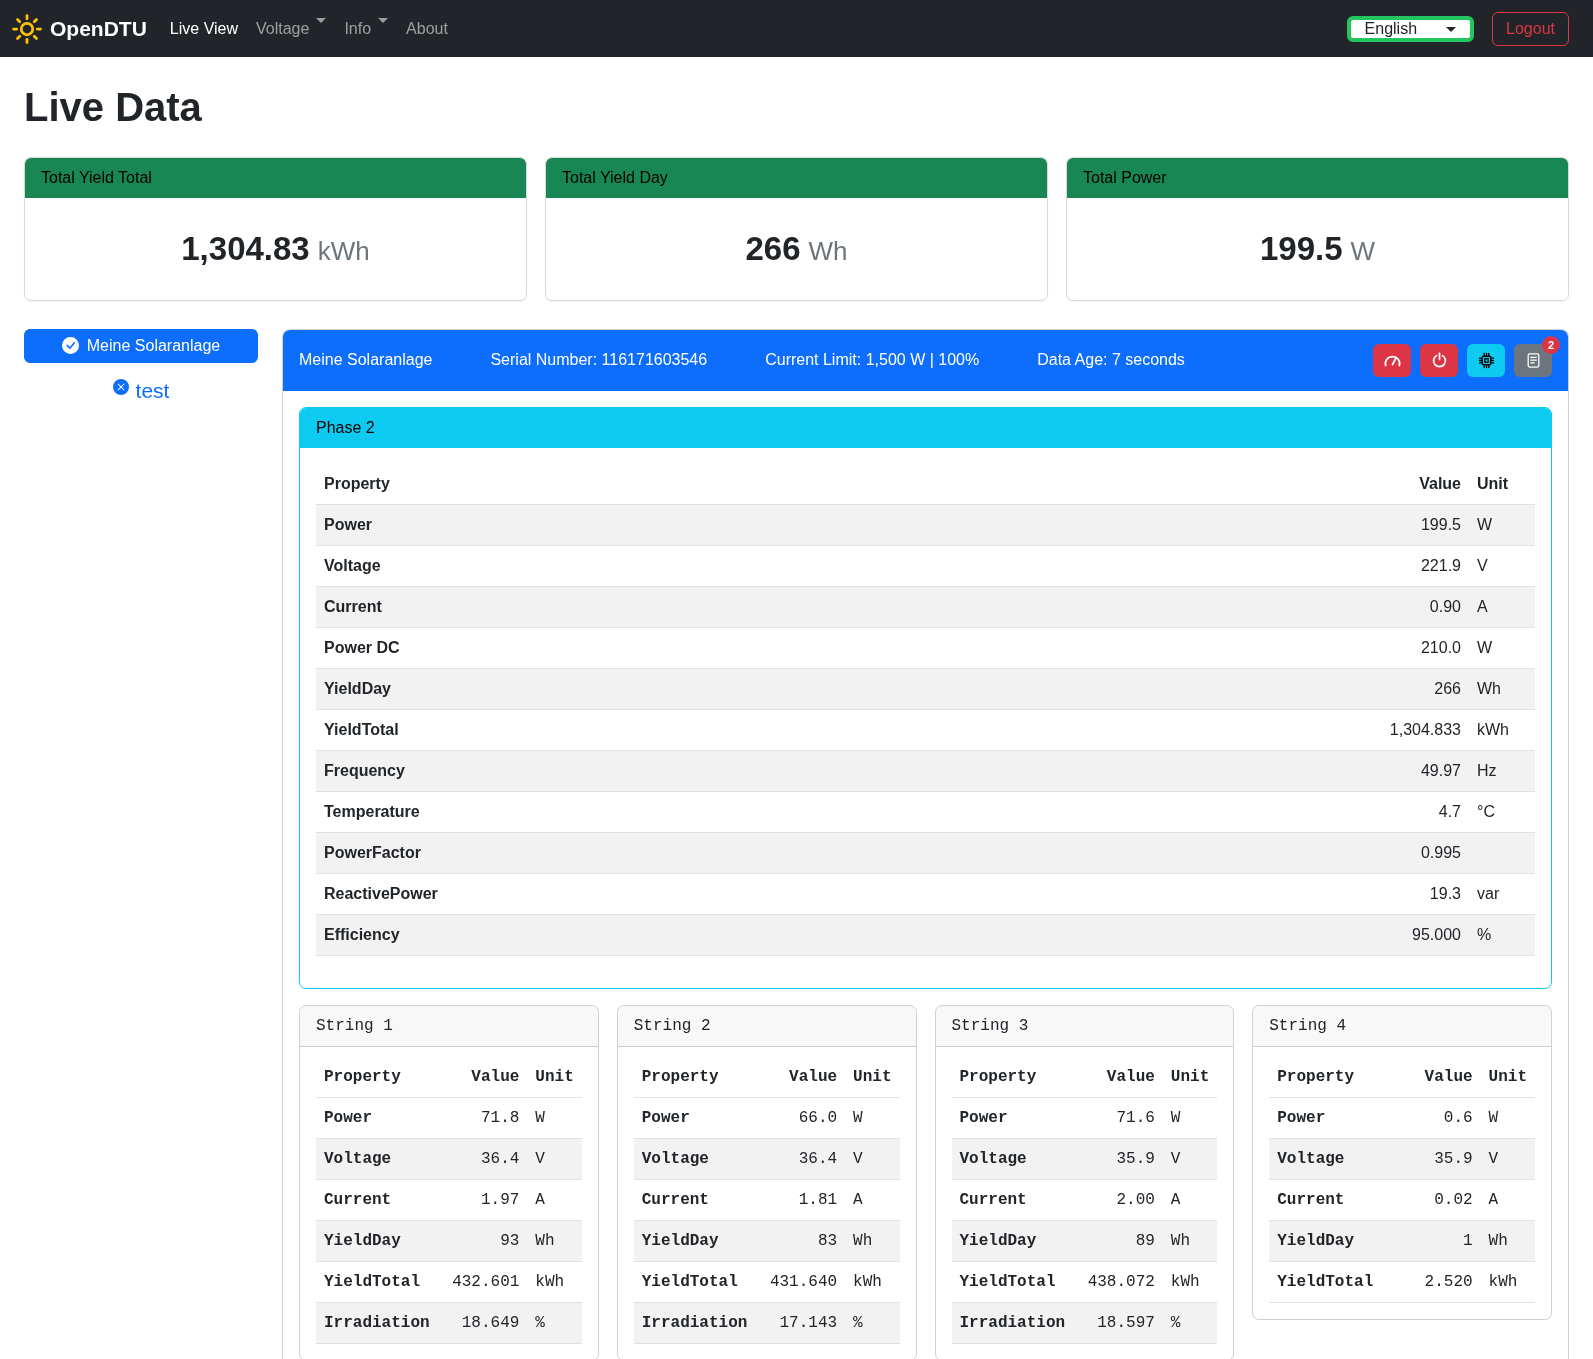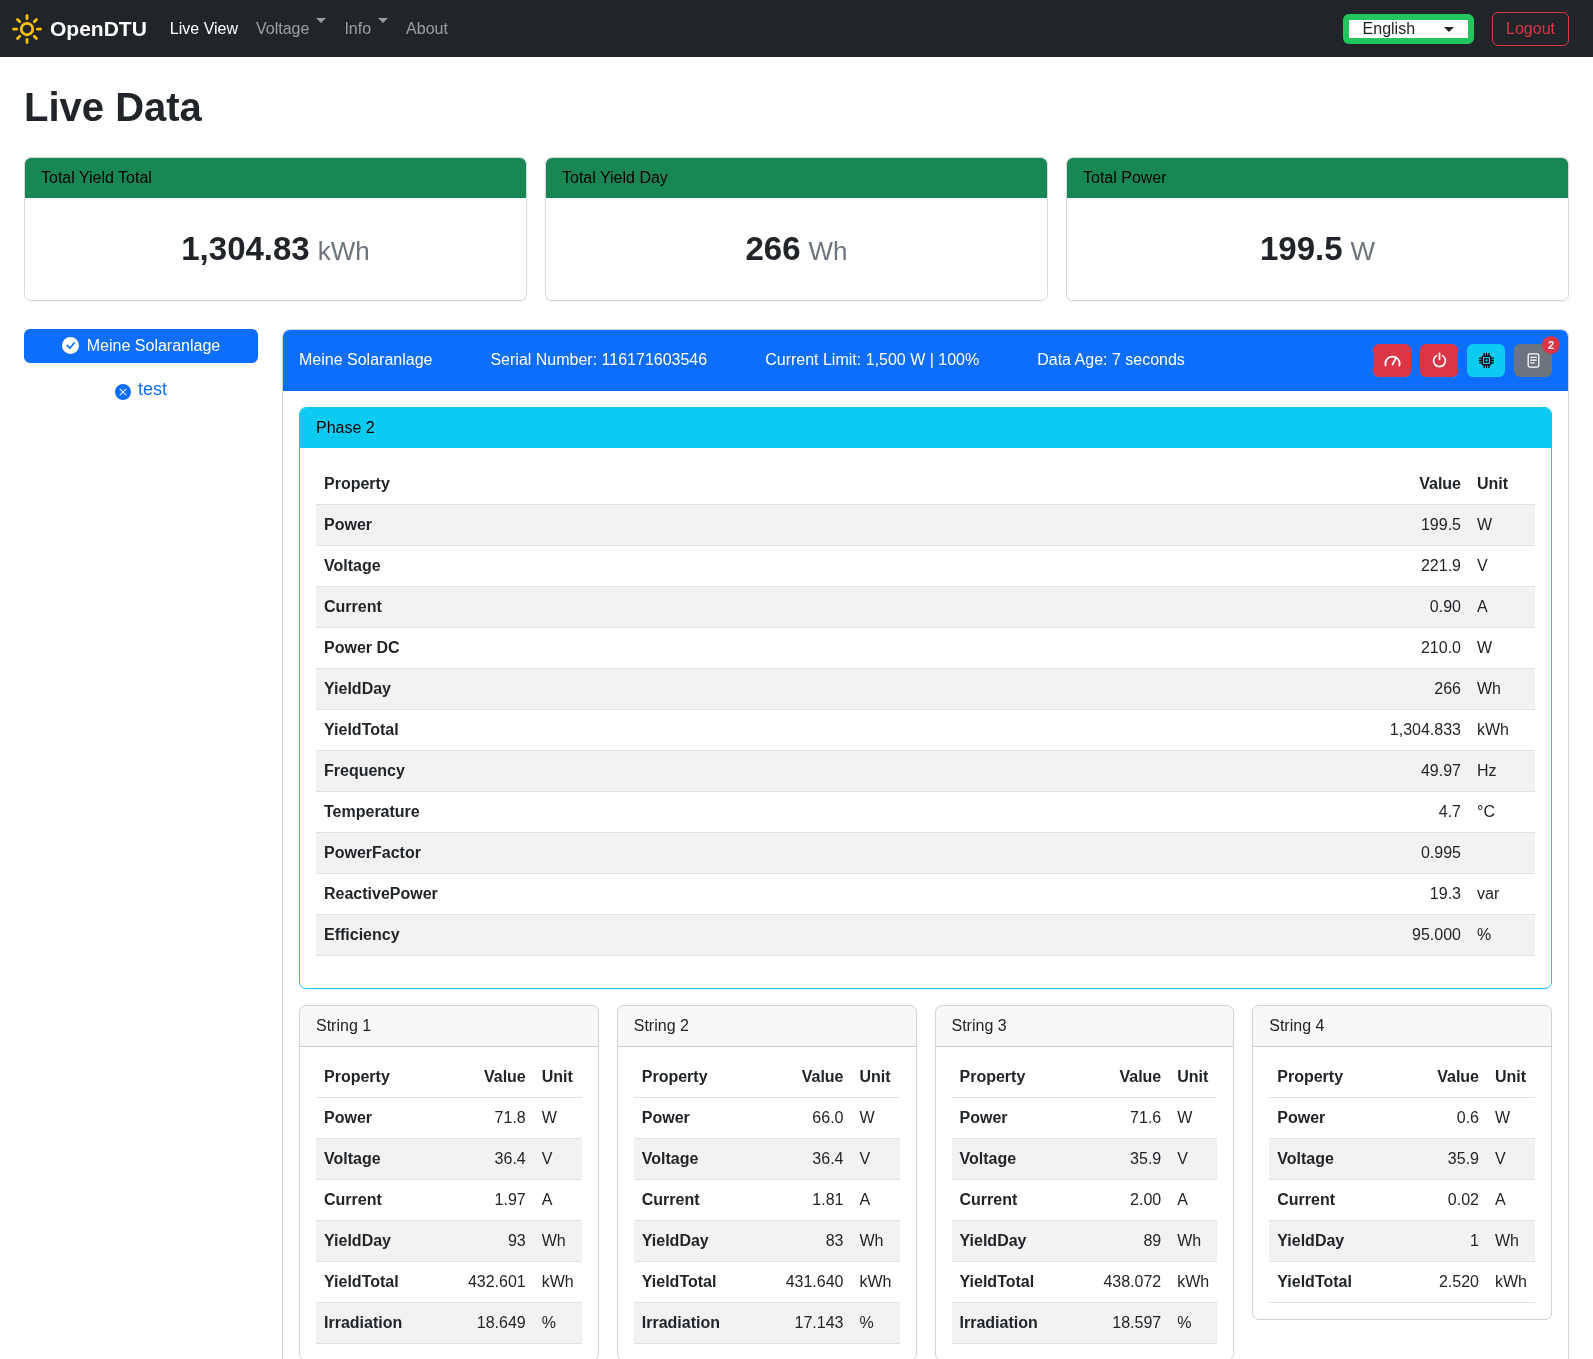--- a/index.html
+++ b/index.html
@@ -39,21 +39,21 @@
     display: inline-block;
     margin-left: 7px;
     border-top: 5px solid currentColor;
     border-left: 5px solid transparent;
     border-right: 5px solid transparent;
     transform: translateY(1px);
   }
   .nav-right { margin-left: auto; display: flex; align-items: center; gap: 18px; }
   .lang-btn {
     background: #fff; color: #212529;
-    border: 6px solid #22c55e; border-radius: 6px;
+    border: 4px solid #22c55e; border-radius: 6px;
     padding: 0 14px; display: flex; align-items: center; gap: 22px;
     cursor: pointer;
   }
   .lang-btn .caret { border-top-color: #212529; }
   .logout-btn {
     background: transparent; color: #dc3545;
     border: 1px solid #dc3545; border-radius: 6px;
     padding: 7px 13px; cursor: pointer;
   }
 
@@ -84,22 +84,22 @@
     background: #0d6efd; color: #fff;
     border: none; border-radius: 6px;
     padding: 8px 12px;
     display: flex; align-items: center; justify-content: center; gap: 8px;
     cursor: pointer;
   }
   .inv-link-btn {
     width: 100%;
     background: transparent; color: #0d6efd;
     border: none; margin-top: 16px;
-    display: flex; align-items: flex-end; justify-content: center; gap: 7px;
-    font-size: 18px; cursor: pointer;
+    display: flex; align-items: flex-start; justify-content: center; gap: 7px;
+    font-size: 21px; cursor: pointer;
   }
 
   
   .inverter-card {
     border: 1px solid rgba(0,0,0,.175); border-radius: 8px; overflow: hidden;
     background: #fff;
   }
   .inverter-header {
     background: #0d6efd; color: #fff;
     padding: 14px 16px;
@@ -142,21 +142,21 @@
   .data-table tbody th { font-weight: 700; }
   .data-table .val { text-align: right; }
   .phase-table .unit { width: 66px; }
   .string-table .unit { width: 46px; }
   .stripe-odd  tbody tr:nth-of-type(odd)  { background: rgba(0,0,0,.05); }
   .stripe-even tbody tr:nth-of-type(even) { background: rgba(0,0,0,.05); }
 
   
   .strings-row {
     display: grid; grid-template-columns: repeat(4, 1fr); gap: 18px;
-    margin-top: 16px; align-items: start;
+    margin-top: 16px; align-items: start; font-family: Liberation Mono, monospace;
   }
   .string-card { border: 1px solid rgba(0,0,0,.175); border-radius: 7px; overflow: hidden; }
   .string-header {
     background: rgba(33,37,41,.03);
     border-bottom: 1px solid rgba(0,0,0,.175);
     padding: 8px 16px;
   }
   .string-body { padding: 10px 16px 0; }
 
   .icon-svg { display: block; }

